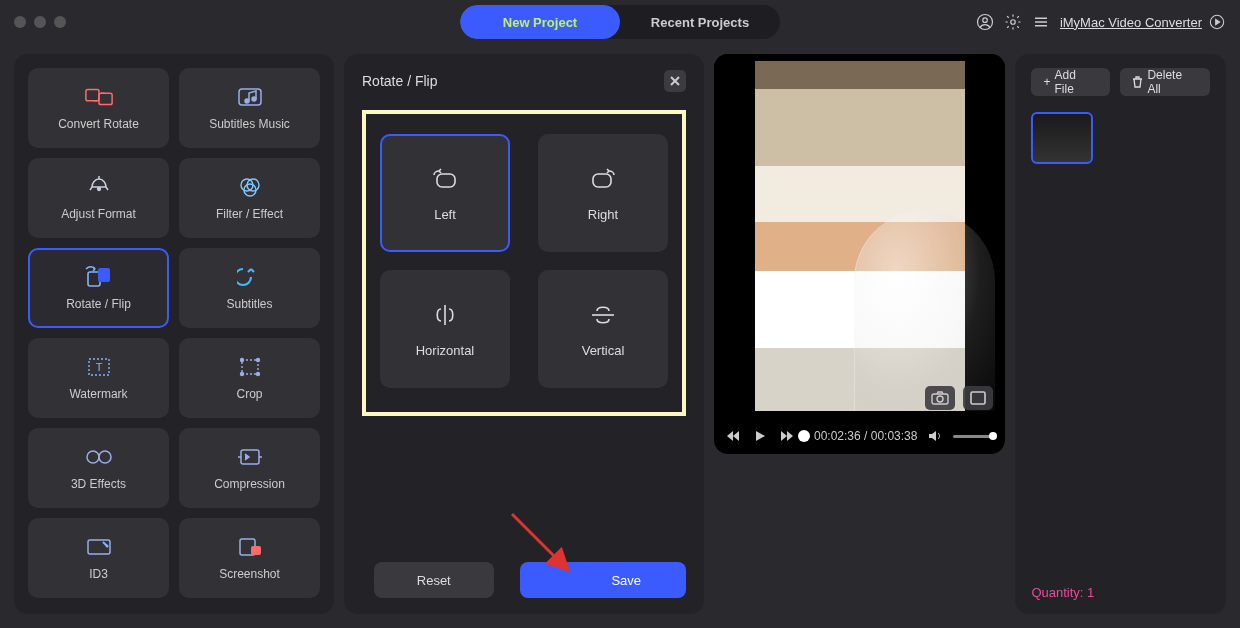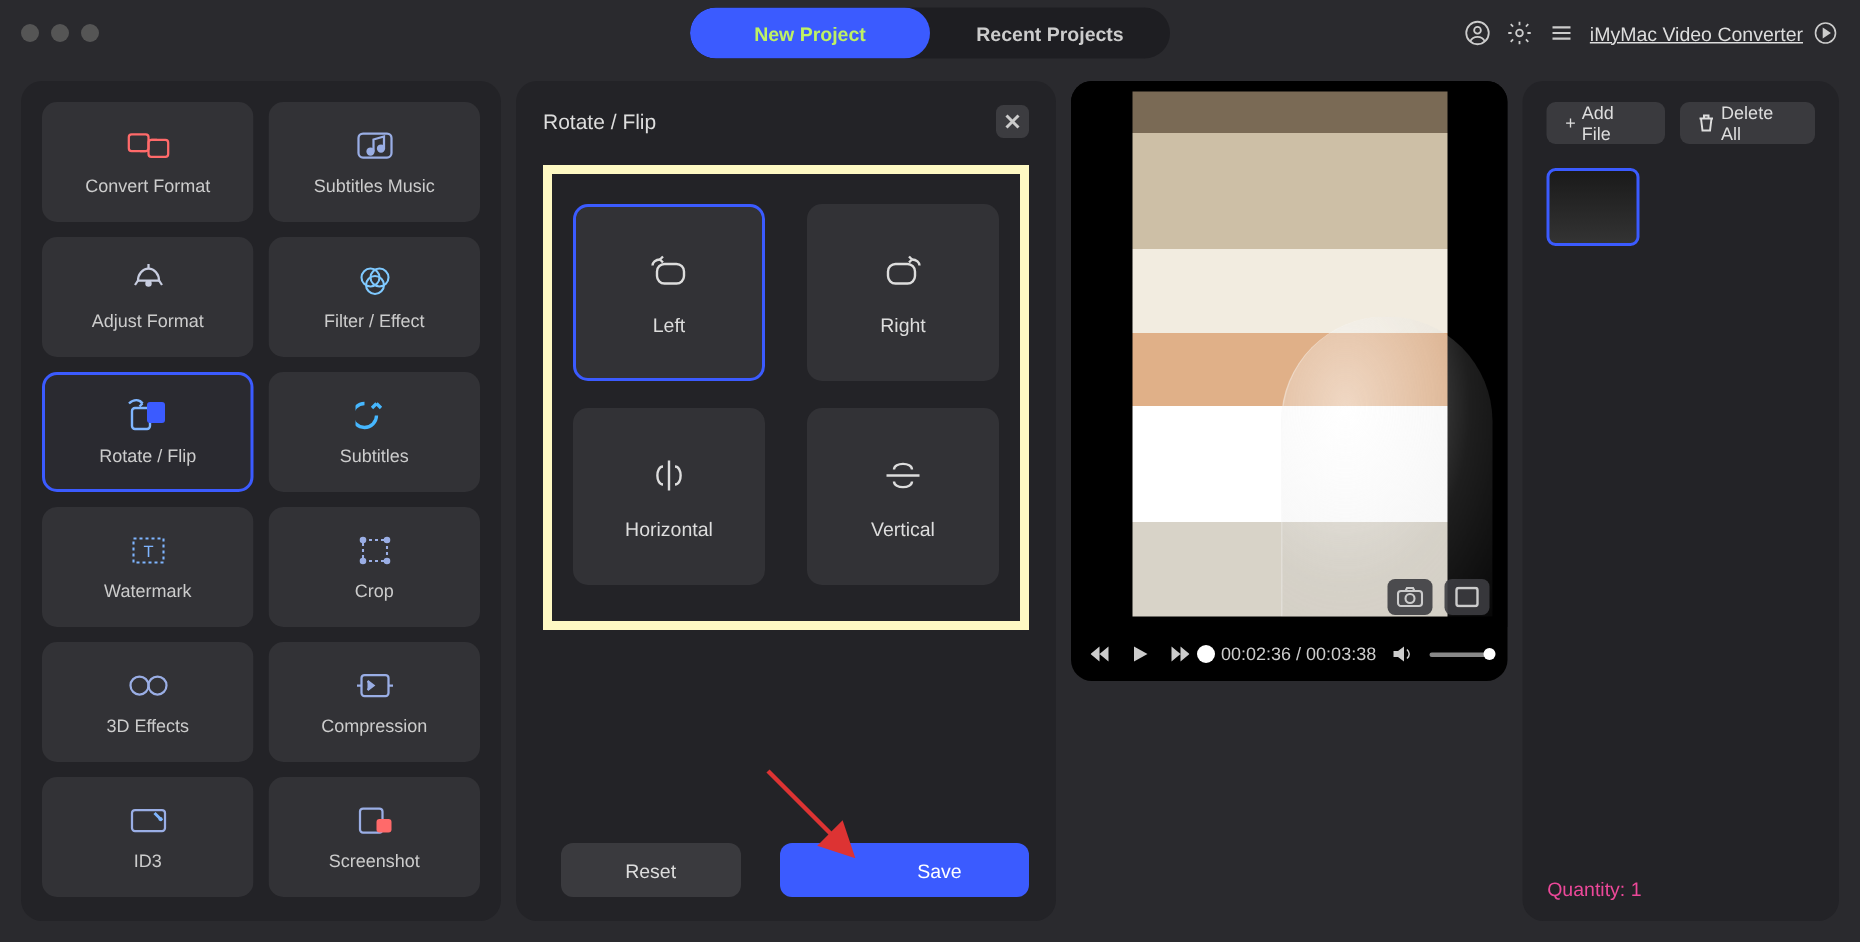--- a/index.html
+++ b/index.html
@@ -53,21 +53,21 @@
   .tool .ticon { width:30px; height:24px; display:flex; align-items:center; justify-content:center; color:#7fb5ff;}
 
   
   .center {
     width:360px; background:#232327; border-radius:14px; padding:16px 18px;
     display:flex; flex-direction:column; position:relative;
   }
   .center-head { display:flex; align-items:center; justify-content:space-between; font-size:14px; font-weight:500;}
   .closebtn { width:22px; height:22px; background:#3c3c40; border-radius:5px; display:flex; align-items:center; justify-content:center; color:#ccc; font-size:13px; cursor:pointer;}
   .highlight-box {
-    border:6px solid #fef9c3; margin-top:18px; padding:20px 14px 24px;
+    border:4px solid #fef9c3; margin-top:18px; padding:20px 14px 24px;
     display:grid; grid-template-columns:1fr 1fr; gap:18px 28px;
   }
   .rot-opt {
     background:#323236; border-radius:10px; height:118px;
     display:flex; flex-direction:column; align-items:center; justify-content:center;
     gap:14px; font-size:13px; color:#ddd; cursor:pointer;
     border:2px solid transparent;
   }
   .rot-opt.selected { border-color:#3b5bff;}
   .rot-opt .ricon { width:34px; height:28px; display:flex; align-items:center; justify-content:center; color:#eee;}
@@ -183,21 +183,21 @@
   <div class="sidebar">
 
     <div class="tool">
       <span class="ticon">
         <svg width="32" height="22" viewBox="0 0 32 22" fill="none" stroke="#ff6a6a" stroke-width="1.6">
             <rect x="2" y="3" width="14" height="12" rx="2"></rect>
             <rect x="16" y="7" width="14" height="12" rx="2"></rect>
             <path d="M10 15l4 0M22 7l-4 0"></path>
           </svg>
       </span>
-      <span>Convert Format</span>
+      <span>Convert Rotate</span>
     </div>
     <div class="tool">
       <span class="ticon">
         <svg width="28" height="22" viewBox="0 0 28 22" fill="none" stroke="#9aaee5" stroke-width="1.5">
             <rect x="3" y="3" width="22" height="16" rx="3"></rect>
             <circle cx="11" cy="15" r="2" fill="#9aaee5"></circle>
             <circle cx="18" cy="13" r="2" fill="#9aaee5"></circle>
             <path d="M13 15V7l7-2v8"></path>
           </svg>
       </span>

